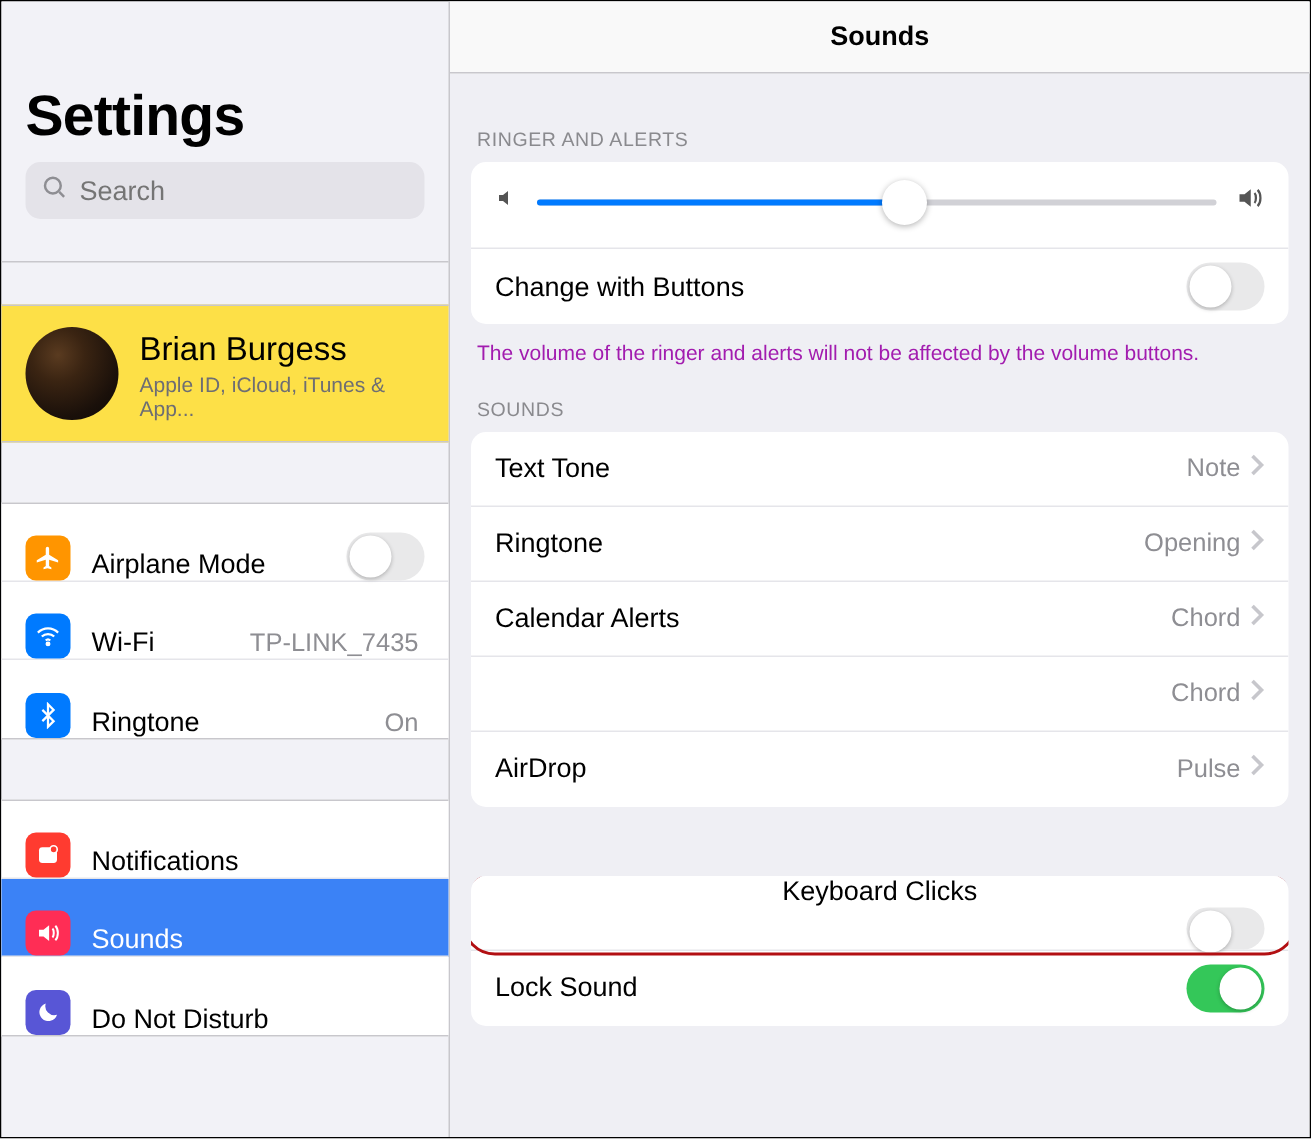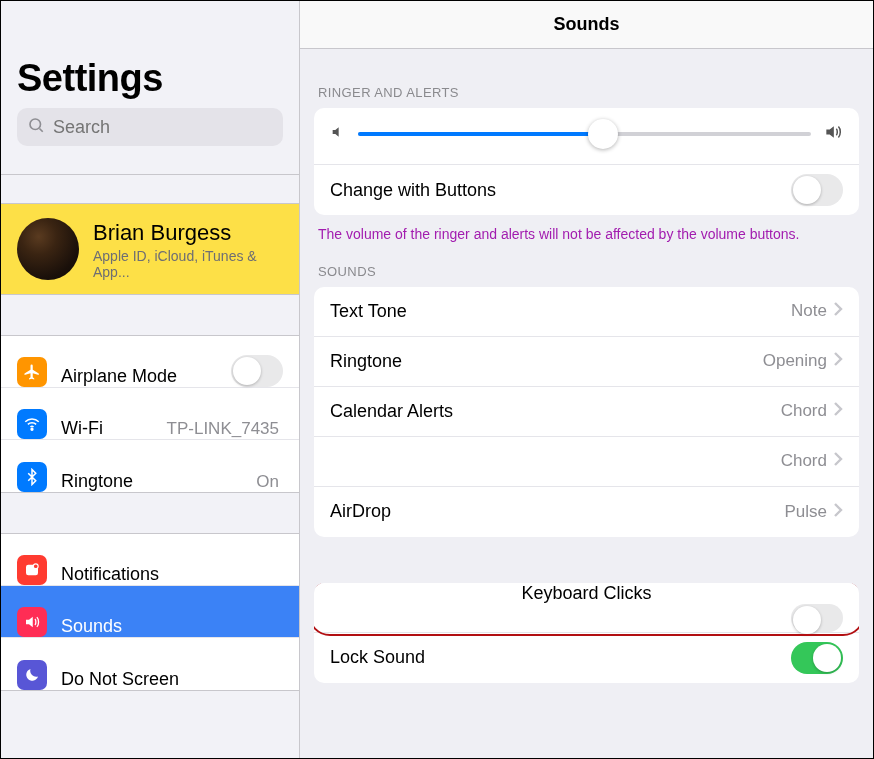--- a/index.html
+++ b/index.html
@@ -152,21 +152,21 @@
             </svg>
         </span>
         <span class="lbl">Sounds</span>
       </div>
       <div class="sb-item">
         <span class="icon-badge" style="background:#5856d6">
           <svg width="18" height="18" viewBox="0 0 24 24" fill="#fff">
               <path d="M20 14A8 8 0 0 1 10 4a8 8 0 1 0 10 10z"></path>
             </svg>
         </span>
-        <span class="lbl">Do Not Screen</span>
+        <span class="lbl">Do Not Disturb</span>
       </div>
     </div>
   </div>
 
   <div class="detail">
     <div class="detail-header">
       <div class="title">Sounds</div>
     </div>
 
     <div class="detail-body">

